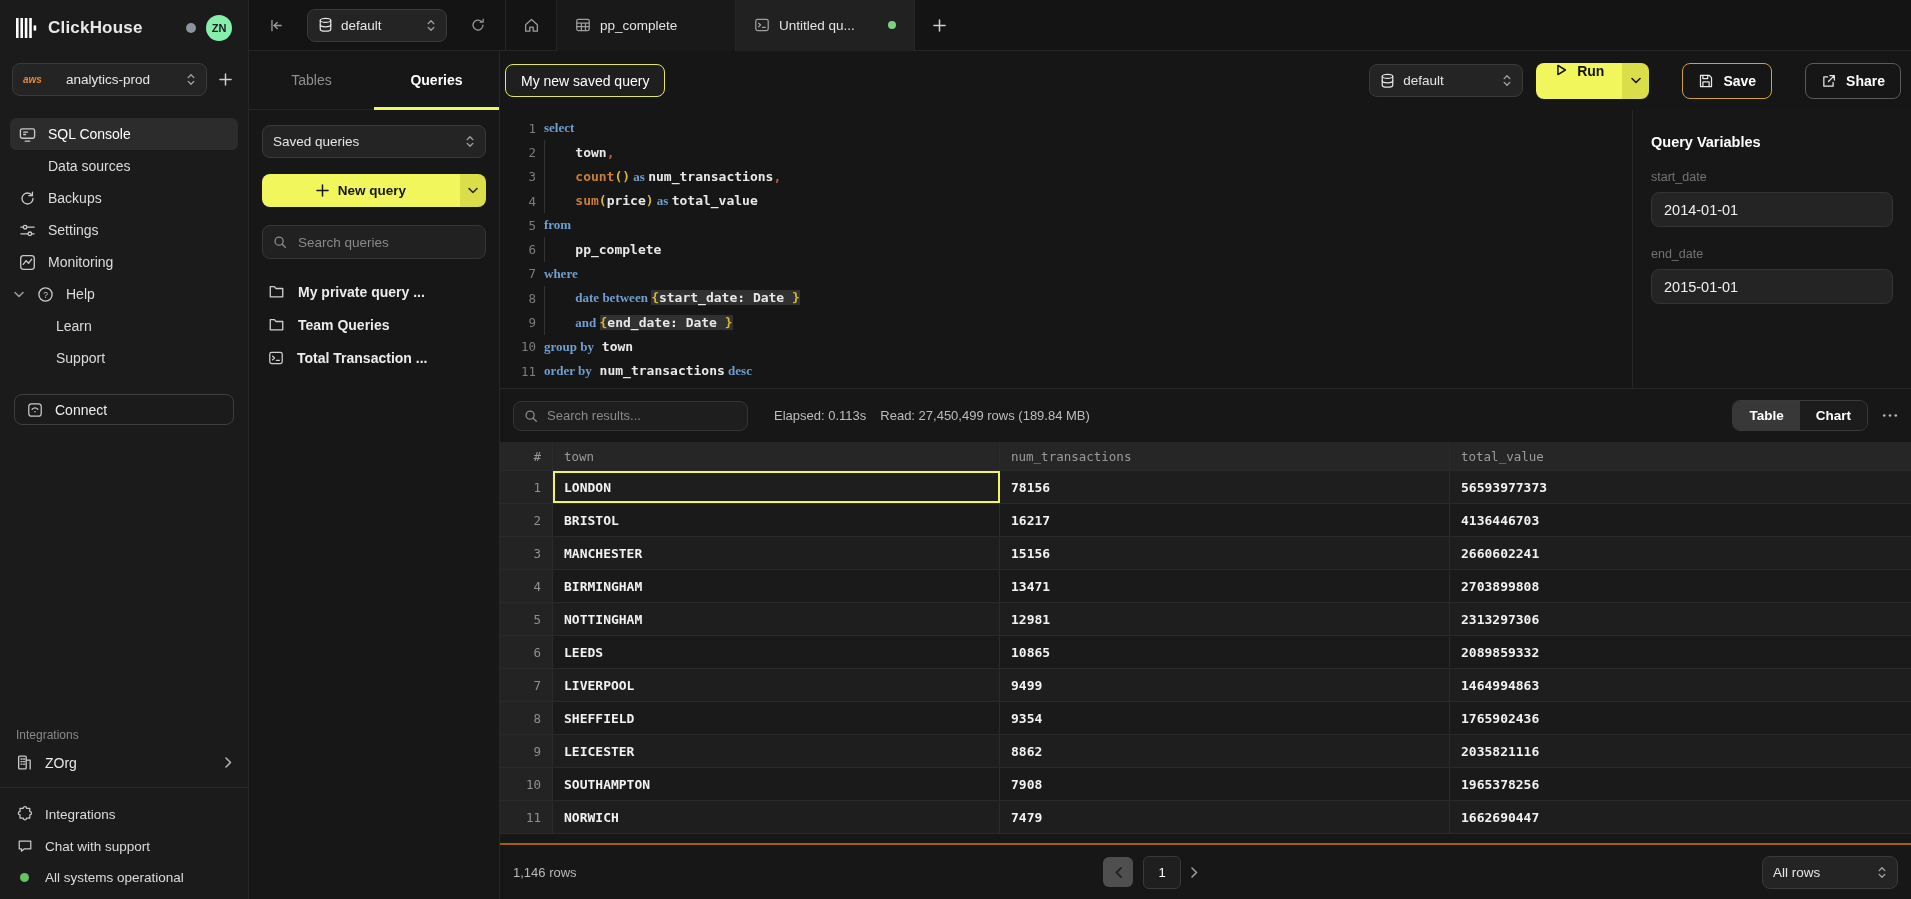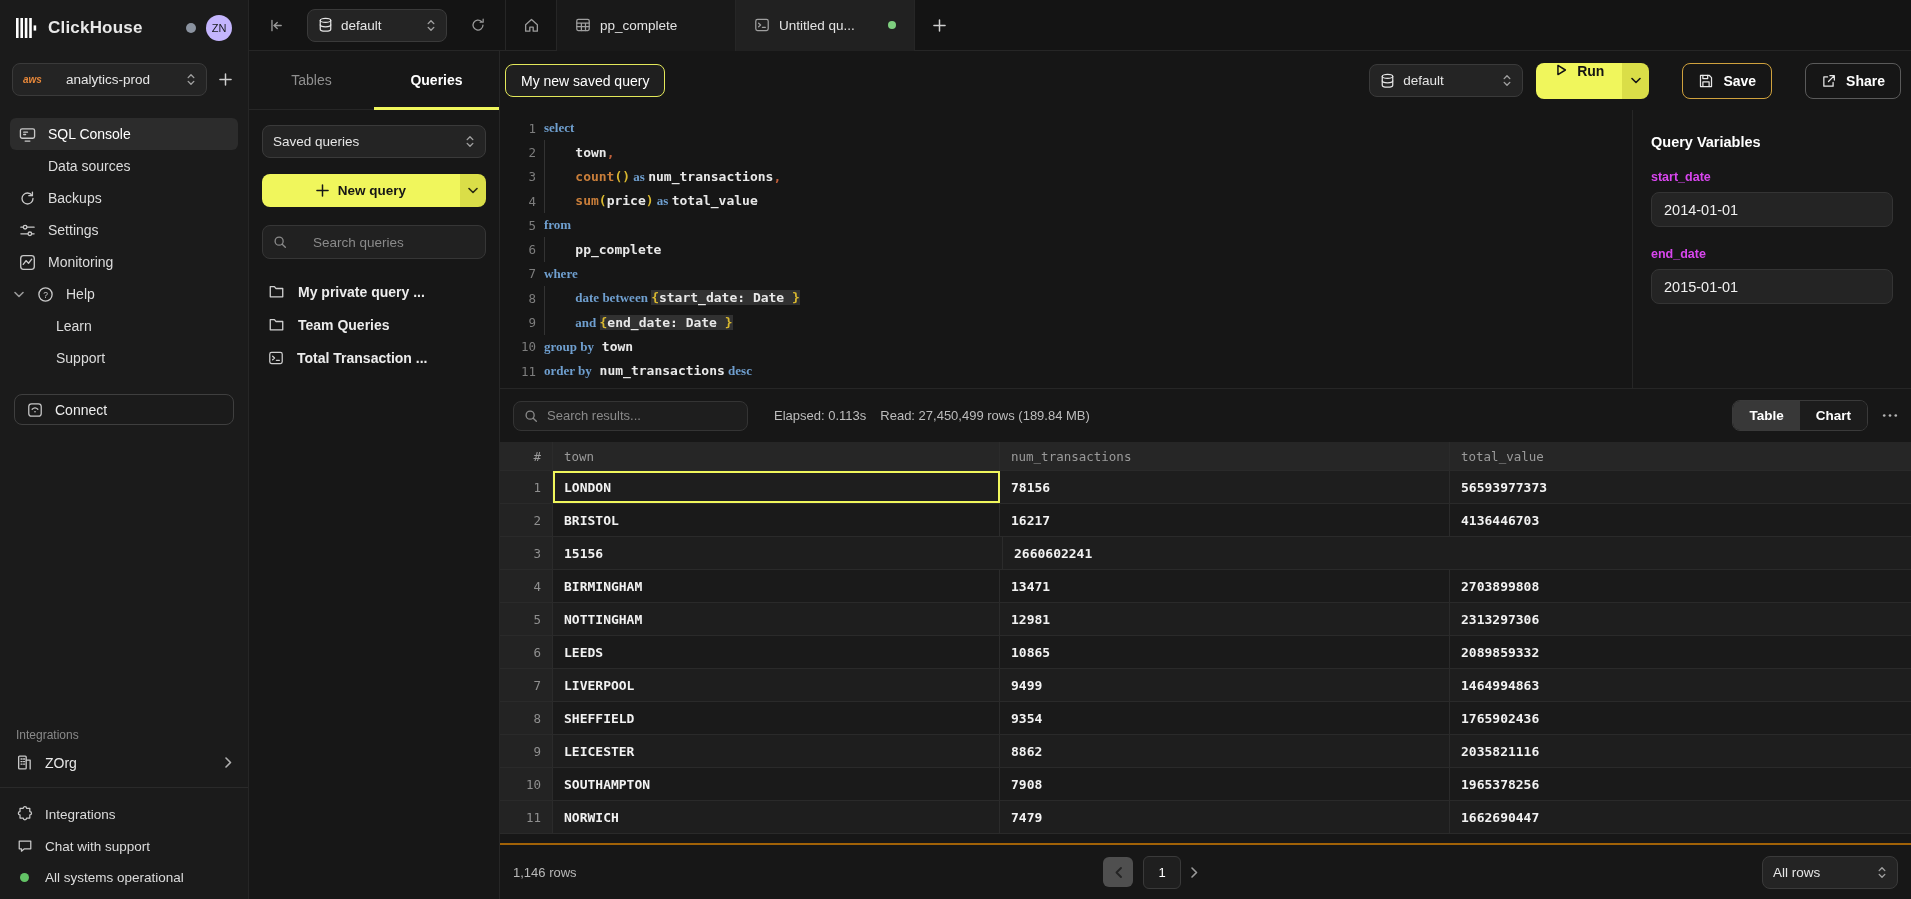--- a/index.html
+++ b/index.html
@@ -6,21 +6,21 @@
   html,body { width:1911px; height:899px; background:#151515; font-family:"Liberation Sans",sans-serif; overflow:hidden; }
   .app { position:relative; width:1911px; height:899px; color:#e8e8e8; font-size:14px; }
   .ic { display:inline-flex; align-items:center; justify-content:center; line-height:0; }
   .ic svg { display:block; }
 
   
   .sidebar { position:absolute; left:0; top:0; width:249px; height:899px; background:#1b1b1b; border-right:1px solid #262626; }
   .sb-head { display:flex; align-items:center; gap:10px; padding:14px 16px 10px 16px; height:51px; }
   .sb-title { font-size:17px; font-weight:700; letter-spacing:.2px; }
   .sb-dot { width:10px; height:10px; border-radius:50%; background:#8b93a0; margin-left:auto; }
-  .avatar { width:26px; height:26px; border-radius:50%; background:#c4b5fd; color:#17191c; font-size:11px; font-weight:400; display:flex; align-items:center; justify-content:center; }
+  .avatar { width:26px; height:26px; border-radius:50%; background:#86efac; color:#17191c; font-size:11px; font-weight:700; display:flex; align-items:center; justify-content:center; }
   .sb-service { display:flex; align-items:center; gap:12px; padding:12px 16px 6px 12px; }
   .select { display:flex; align-items:center; gap:8px; background:#242424; border:1px solid #3a3a3a; border-radius:8px; height:33px; padding:0 10px; font-size:13.5px; color:#e6e6e6; cursor:pointer; }
   .service-select { flex:1;gap:24px; }
   .select .updown { margin-left:auto; color:#a0a0a0; }
   .aws { color:#e8883a; font-size:10px; font-weight:700; font-style:italic; }
   .icon-btn { background:none; border:none; color:#cfcfcf; cursor:pointer; display:flex; align-items:center; }
   .sb-nav { margin-top:16px; padding:0 10px; }
   .nav-item { display:flex; align-items:center; gap:12px; height:32px; padding:0 8px; border-radius:6px; font-size:14px; color:#dcdcdc; cursor:pointer; }
   .nav-item .ic { width:18px; color:#c9c9c9; }
   .nav-item.active { background:#2c2c2c; color:#fff; }
@@ -54,21 +54,21 @@
   .left-panel { position:absolute; left:249px; top:51px; width:251px; bottom:0; background:#171717; border-right:1px solid #262626; }
   .lp-tabs { display:flex; height:59px; border-bottom:1px solid #262626; }
   .lp-tab { flex:1; display:flex; align-items:center; justify-content:center; font-size:14px; color:#8f8f8f; cursor:pointer; position:relative; }
   .lp-tab.active { color:#fff; font-weight:600; }
   .lp-tab.active::after { content:""; position:absolute; left:0; right:0; bottom:-1px; height:3px; background:#f0f65c; }
   .lp-body { padding:15px 13px; }
   .lp-select { width:100%; }
   .newq { display:flex; margin-top:16px; height:33px; border-radius:8px; overflow:hidden; cursor:pointer; }
   .newq-main { flex:1; background:#f0f65c; color:#161616; font-size:13.5px; font-weight:700; display:flex; align-items:center; justify-content:center; gap:9px; }
   .newq-chev { width:26px; background:#dade48; color:#2a2a12; display:flex; align-items:center; justify-content:center; }
-  .lp-search { display:flex; align-items:center; gap:26px; margin-top:18px; height:33px; background:#212121; border:1px solid #363636; border-radius:8px; padding:16px 10px; color:#8a8a8a; font-size:13.5px; }
+  .lp-search { display:flex; align-items:center; gap:11px; margin-top:18px; height:33px; background:#212121; border:1px solid #363636; border-radius:8px; padding:16px 10px; color:#8a8a8a; font-size:13.5px; }
   .q-list { margin-top:16px; display:flex; flex-direction:column; }
   .q-item { display:flex; align-items:center; gap:13px; height:33px; padding:0 6px; font-size:14px; font-weight:600; color:#ececec; cursor:pointer; border-radius:6px; }
   .q-item .ic { color:#cfcfcf; }
 
   
   .editor-head { position:absolute; left:500px; top:51px; width:1411px; height:59px; display:flex; align-items:center; background:#161616; }
   .query-tab { margin-left:5px; height:33px; display:flex; align-items:center; padding:0 15px; border:1px solid #e3e85a; border-radius:8px; background:#1f1f1f; font-size:14px; color:#fff; cursor:pointer; }
   .eh-right { margin-left:auto; display:flex; align-items:center; gap:13px; padding-right:10px; }
   .eh-select { width:154px; }
   .run { display:flex; height:36px; border-radius:8px; overflow:hidden; cursor:pointer; }
@@ -90,21 +90,21 @@
   .tk-f { color:#c97e3a; font-weight:700; }
   .tk-p { color:#d9b82f; font-weight:700; }
   .tk-t { color:#e8e8e8; font-weight:700; }
   .tk-o { color:#bf5f3a; font-weight:700; }
   .tk-vb { color:#d9b82f; background:#313131; font-weight:700; }
   .tk-vt { color:#e8e8e8; background:#313131; font-weight:700; }
 
   
   .vars { position:absolute; left:1632px; top:110px; width:279px; height:278px; background:#171717; border-left:1px solid #262626; padding:24px 18px; }
   .vars-title { font-size:14.5px; font-weight:700; color:#fff; }
-  .var-label { margin-top:20px; font-size:12.5px; font-weight:700; color:#d946ef; }
+  .var-label { margin-top:20px; font-size:12.5px; font-weight:400; color:#737373; }
   .var-input { margin-top:8px; height:35px; background:#242424; border:1px solid #343434; border-radius:8px; display:flex; align-items:center; padding:0 12px; font-size:14.5px; color:#f0f0f0; }
 
   
   .results { position:absolute; left:500px; top:388px; width:1411px; bottom:0; background:#171717; border-top:1px solid #262626; }
   .r-toolbar { height:53px; display:flex; align-items:center; padding:0 13px; gap:26px; }
   .r-search { display:flex; align-items:center; gap:9px; width:235px; height:30px; background:#1e1e1e; border:1px solid #343434; border-radius:8px; padding:0 10px; color:#8a8a8a; font-size:13px; }
   .r-stat { font-size:13px; color:#bdbdbd; }
   .r-stat + .r-stat { margin-left:-12px; }
   .r-right { margin-left:auto; display:flex; align-items:center; gap:14px; }
   .seg { display:flex; border:1px solid #3a3a3a; border-radius:8px; overflow:hidden; }
@@ -578,20 +578,21 @@
           <span class="td c-tot">56593977373</span>
         </div>
         <div class="tr even">
           <span class="td c-num">2</span>
           <span class="td c-town">BRISTOL</span>
           <span class="td c-ntx">16217</span>
           <span class="td c-tot">4136446703</span>
         </div>
         <div class="tr odd">
           <span class="td c-num">3</span>
+          <span class="td c-town">MANCHESTER</span>
           <span class="td c-ntx">15156</span>
           <span class="td c-tot">2660602241</span>
         </div>
         <div class="tr even">
           <span class="td c-num">4</span>
           <span class="td c-town">BIRMINGHAM</span>
           <span class="td c-ntx">13471</span>
           <span class="td c-tot">2703899808</span>
         </div>
         <div class="tr odd">

